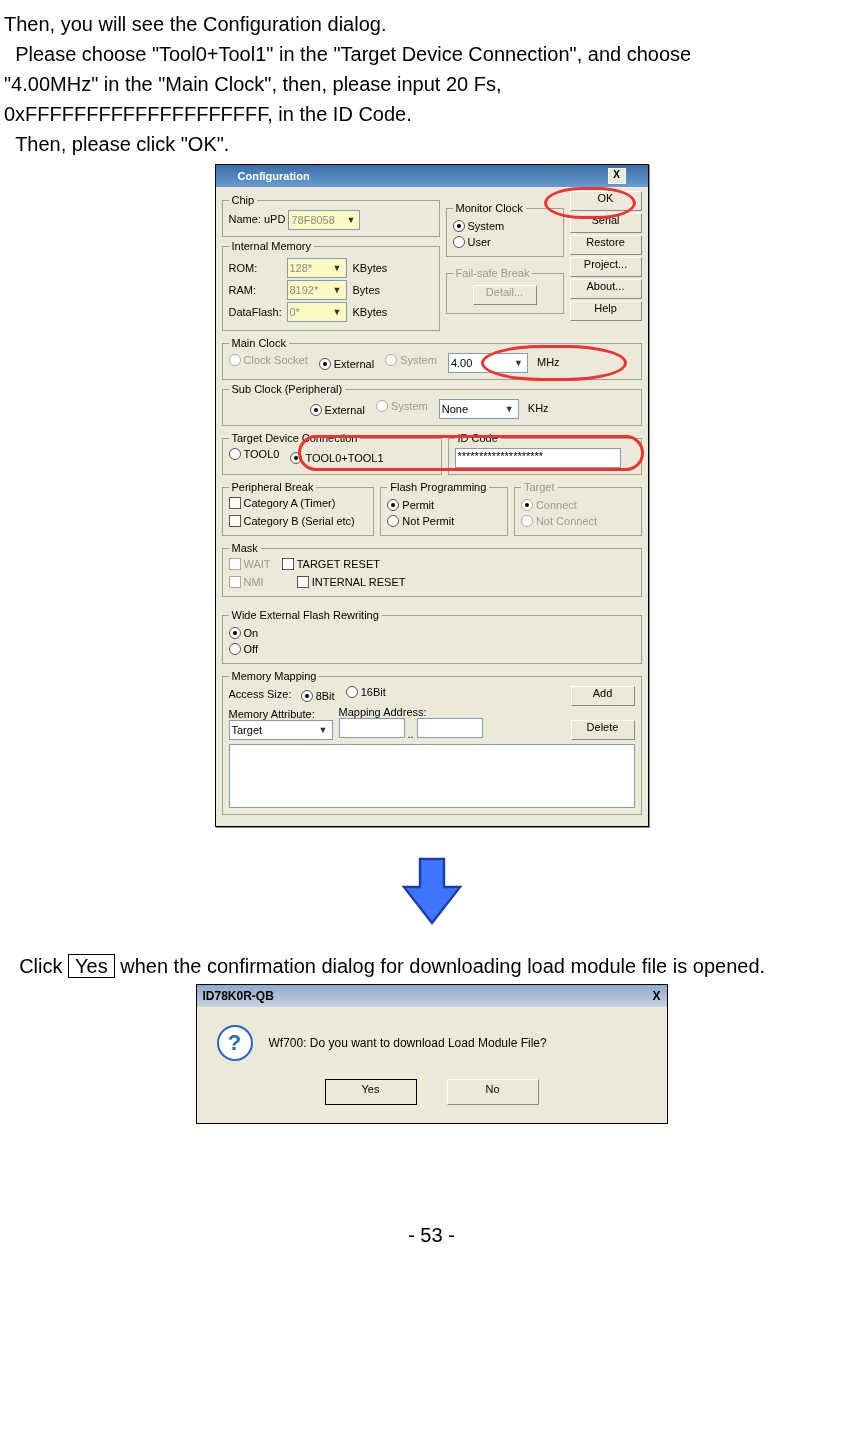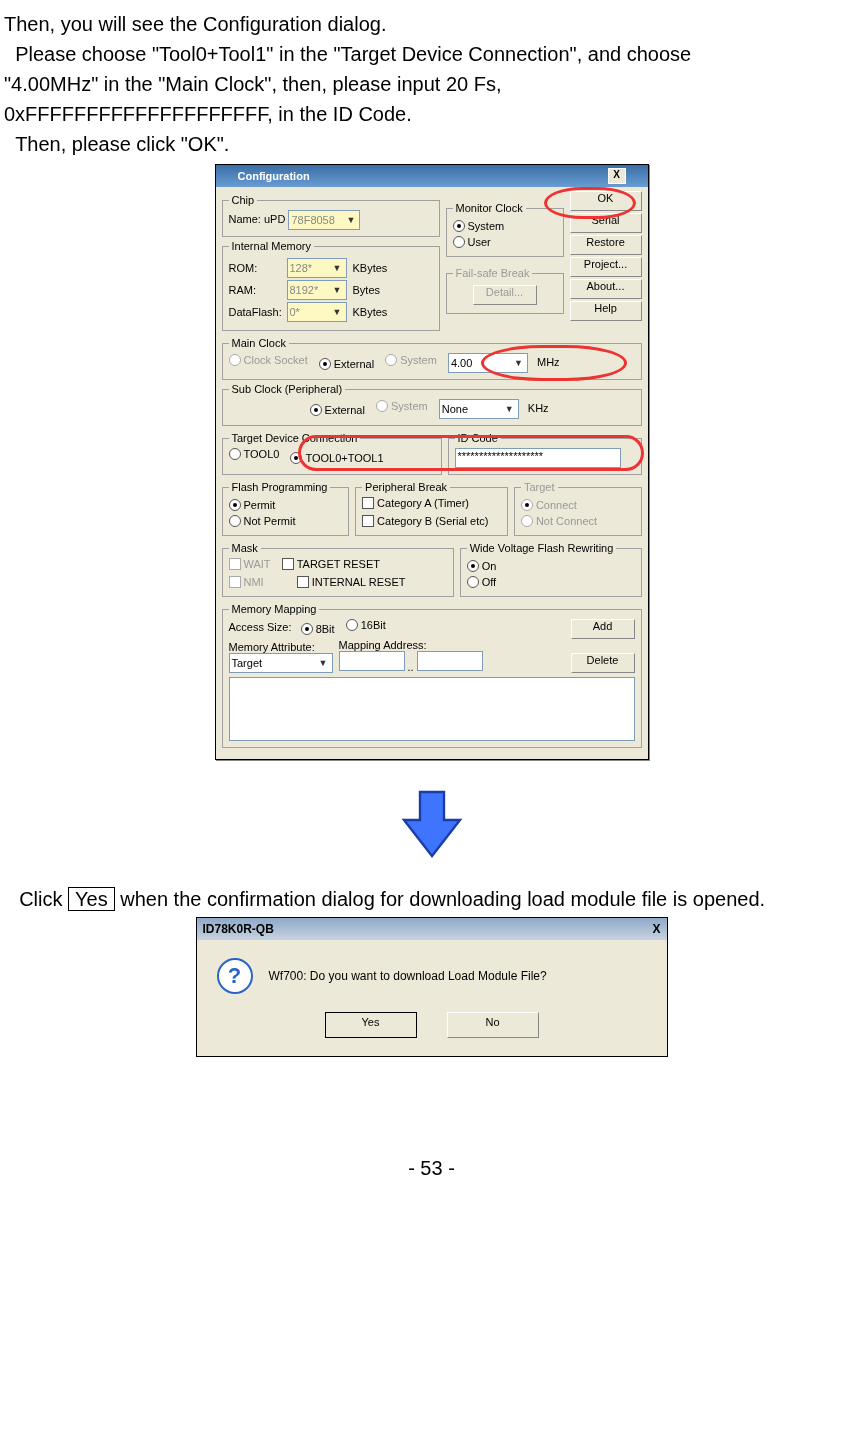--- a/index.html
+++ b/index.html
@@ -328,77 +328,77 @@
           </span>
       </fieldset>
       <fieldset class="gb" style="width:180px;">
         <legend>ID Code</legend>
         <span class="textbox" style="width:160px; display:inline-block;">********************</span>
       </fieldset>
       <span class="red-ellipse-abs" style="top:6px; left:76px; width:340px; height:30px; border-radius:18px;"></span>
     </div>
 
     <div style="display:flex; gap:6px;">
+      <fieldset class="gb" style="flex:1.1;">
+        <legend>Peripheral Break</legend>
+        <div class="check">
+            <span class="check-ind"></span>
+            <span>Category A (Timer)</span>
+          </div><br>
+        <div class="check" style="margin-top:4px;">
+            <span class="check-ind"></span>
+            <span>Category B (Serial etc)</span>
+          </div>
+      </fieldset>
       <fieldset class="gb" style="flex:0.9;">
         <legend>Flash Programming</legend>
         <div class="radio">
             <span class="radio-ind sel"></span>
             <span>Permit</span>
           </div><br>
         <div class="radio" style="margin-top:4px;">
             <span class="radio-ind"></span>
             <span>Not Permit</span>
           </div>
       </fieldset>
-      <fieldset class="gb" style="flex:1.1;">
-        <legend>Peripheral Break</legend>
-        <div class="check">
-            <span class="check-ind"></span>
-            <span>Category A (Timer)</span>
-          </div><br>
-        <div class="check" style="margin-top:4px;">
-            <span class="check-ind"></span>
-            <span>Category B (Serial etc)</span>
-          </div>
-      </fieldset>
       <fieldset class="gb" style="flex:0.9;">
         <legend style="color:#999;">Target</legend>
         <div class="radio dis">
             <span class="radio-ind sel"></span>
             <span>Connect</span>
           </div><br>
         <div class="radio dis" style="margin-top:4px;">
             <span class="radio-ind"></span>
             <span>Not Connect</span>
           </div>
       </fieldset>
     </div>
 
-    <div style="display:flex; gap:6px;">
+    <div style="display:flex; gap:6px;flex-direction:column;">
       <fieldset class="gb" style="flex:1.3;">
         <legend>Mask</legend>
         <span class="check dis">
             <span class="check-ind"></span>
             <span>WAIT</span>
           </span>
         <span class="check">
             <span class="check-ind"></span>
             <span>TARGET RESET</span>
           </span><br>
         <span class="check dis" style="margin-top:4px;">
             <span class="check-ind"></span>
             <span>NMI</span>
           </span>
         <span class="check" style="margin-top:4px; margin-left:22px;">
             <span class="check-ind"></span>
             <span>INTERNAL RESET</span>
           </span>
       </fieldset>
       <fieldset class="gb" style="flex:1;">
-        <legend>Wide Voltage Flash Rewriting</legend>
+        <legend>Wide External Flash Rewriting</legend>
         <div class="radio">
             <span class="radio-ind sel"></span>
             <span>On</span>
           </div><br>
         <div class="radio" style="margin-top:4px;">
             <span class="radio-ind"></span>
             <span>Off</span>
           </div>
       </fieldset>
     </div>

